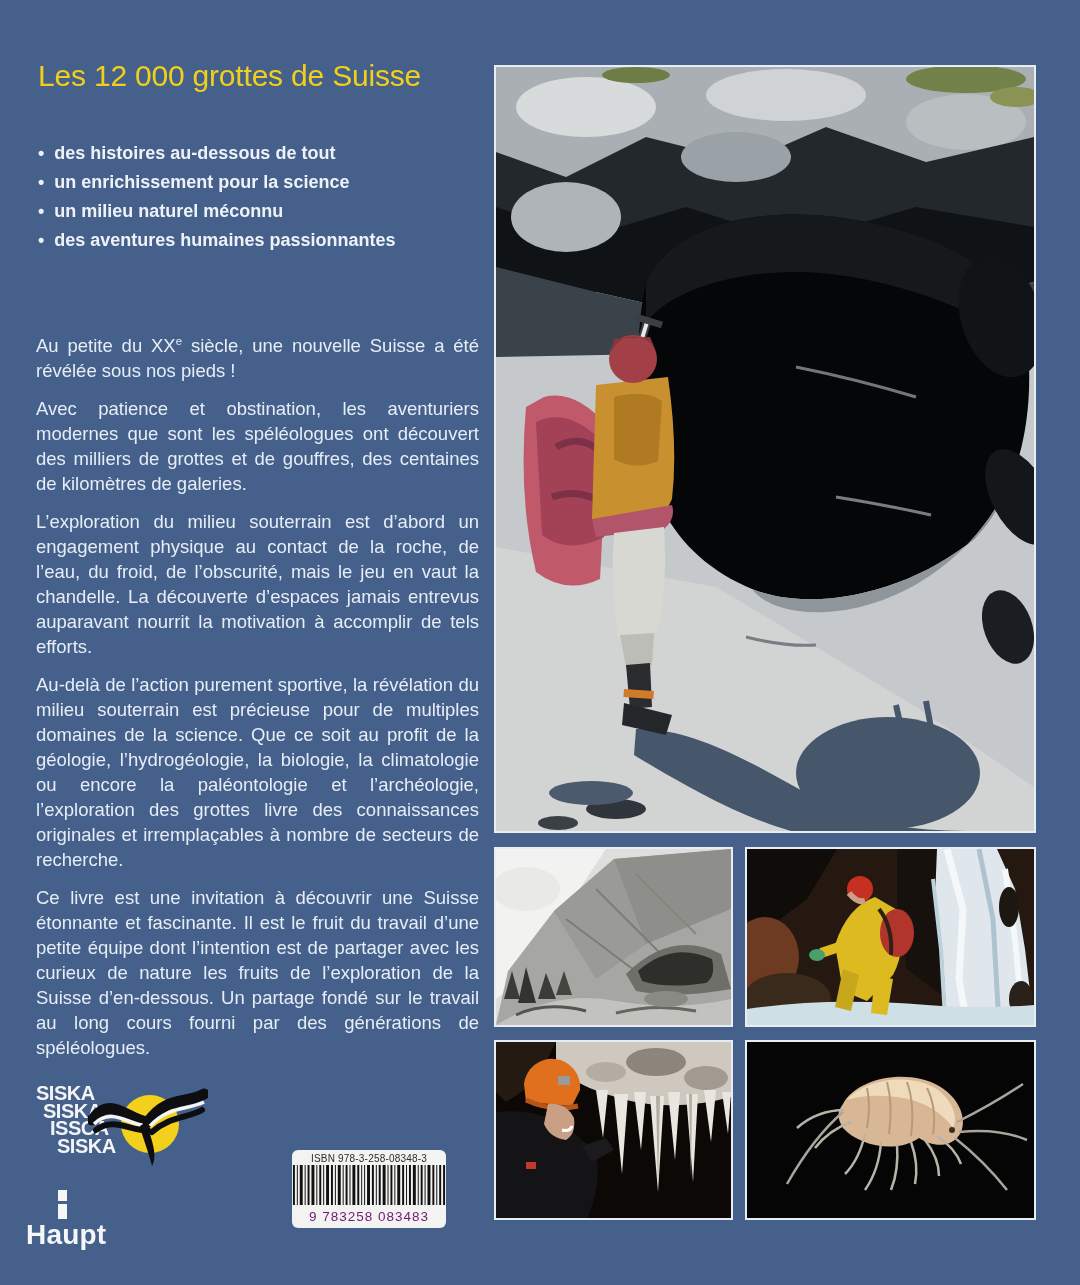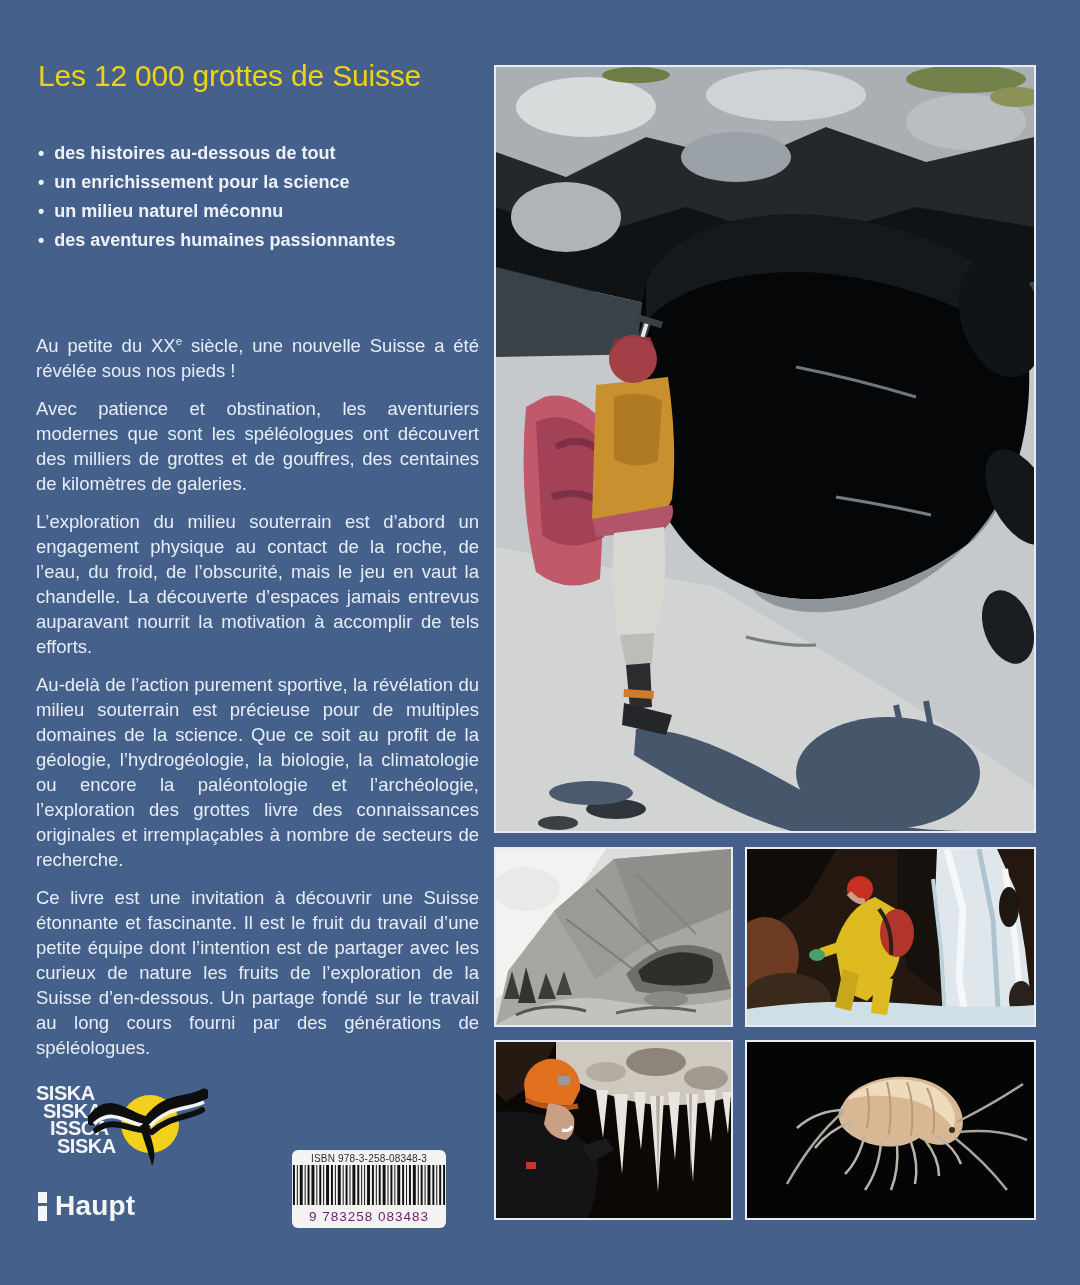--- a/index.html
+++ b/index.html
@@ -38,21 +38,21 @@
   .inst-logo-text{
     position:absolute;left:36px;top:1085px;color:#f3f4f6;
     font-size:20px;font-weight:bold;letter-spacing:-0.5px;line-height:17.5px;
   }
   .inst-logo-text span{display:block;}
   .inst-logo-text span:nth-child(2){margin-left:7px;}
   .inst-logo-text span:nth-child(3){margin-left:14px;}
   .inst-logo-text span:nth-child(4){margin-left:21px;}
   .inst-logo-mark{position:absolute;left:88px;top:1078px;width:120px;height:90px;}
   
-  .publisher{position:absolute;left:38px;top:1190px;display:flex;align-items:center;}
+  .publisher{position:absolute;left:26px;top:1190px;display:flex;align-items:center;flex-direction:column;}
   .publisher .mark{display:flex;flex-direction:column;margin-right:8px;}
   .publisher .mark i{display:block;width:9px;background:#f4f6f8;}
   .publisher .mark i.t{height:11px;margin-bottom:3px;}
   .publisher .mark i.b{height:15px;}
   .publisher .name{color:#f4f6f8;font-size:28px;font-weight:bold;letter-spacing:0.2px;}
   
   .barcode{
     position:absolute;left:292px;top:1150px;width:154px;height:78px;
     background:#f3f3f1;border-radius:6px;box-sizing:border-box;
     padding:3px 7px 2px 7px;display:flex;flex-direction:column;align-items:center;

